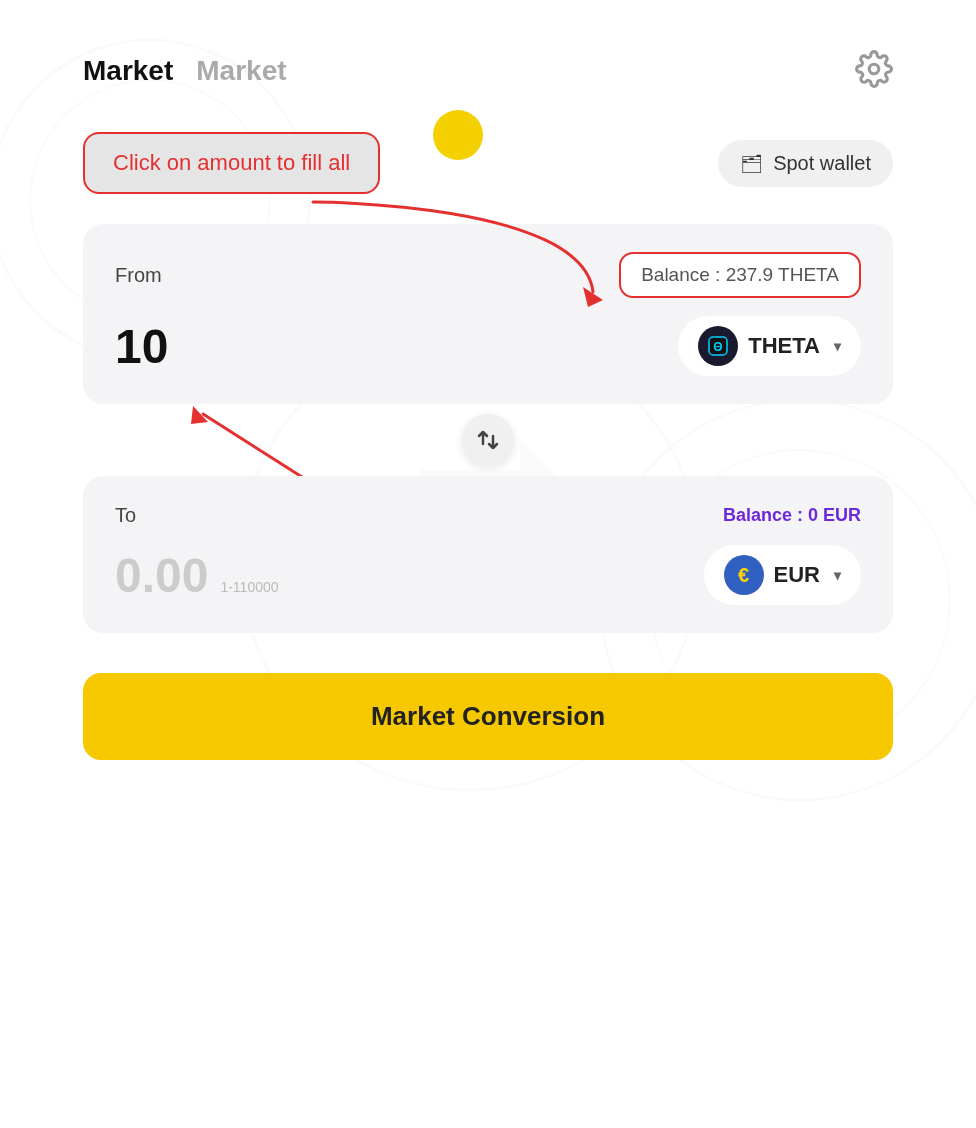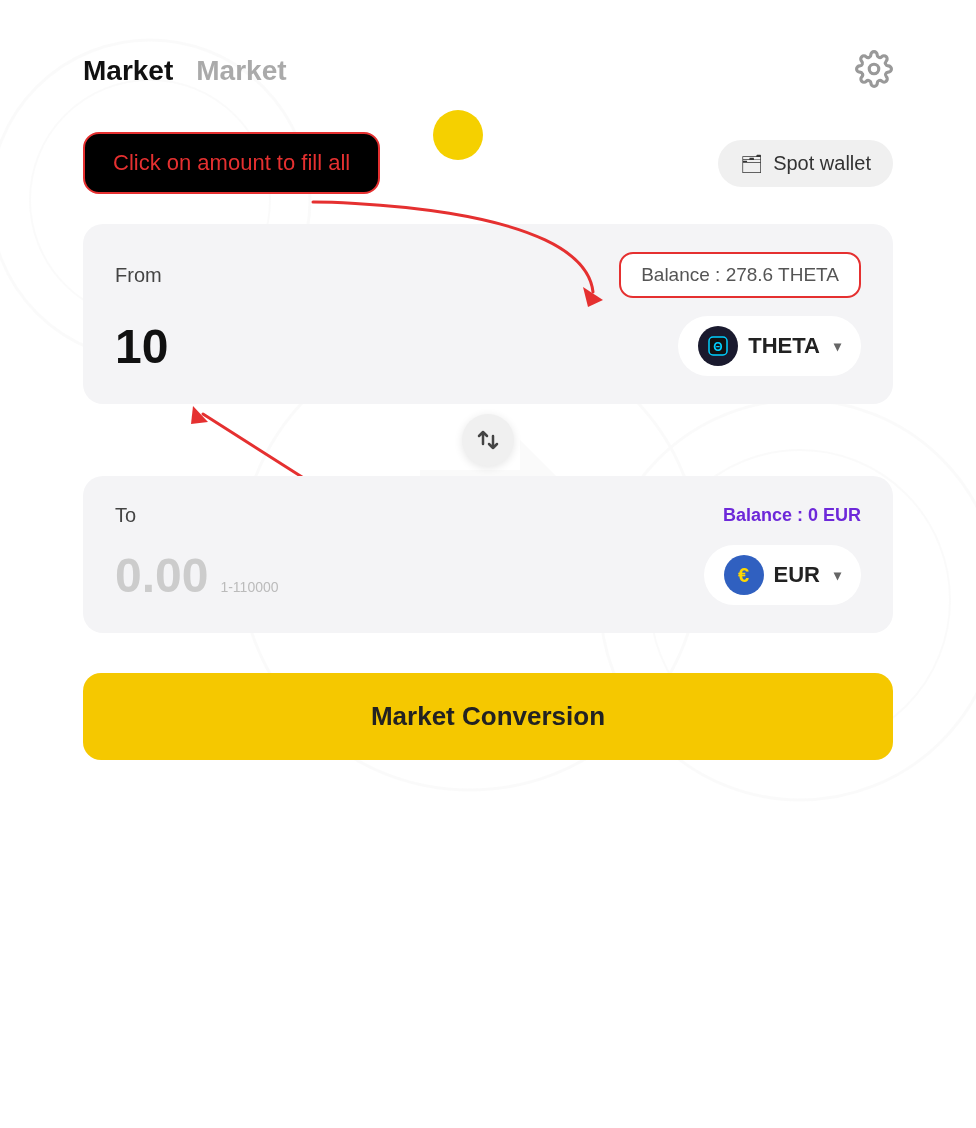--- a/index.html
+++ b/index.html
@@ -66,21 +66,21 @@
       margin-bottom: 20px;
       position: relative;
     }
 
     .click-hint-box {
       border: 2.5px solid #e53030;
       border-radius: 16px;
       padding: 16px 28px;
       font-size: 22px;
       color: #e53030;
-      background: #000000;
+      background: #e5e5e5;
       font-weight: 400;
       white-space: nowrap;
     }
 
     .spot-wallet-btn {
       display: flex;
       align-items: center;
       gap: 10px;
       background: #f0f0f0;
       border: none;
@@ -322,21 +322,21 @@
     </svg>
   </div>
 
   
   <div class="yellow-dot"></div>
 
   
   <div class="card">
     <div class="card-header">
       <span class="card-label">From</span>
-      <div class="balance-box">Balance : 278.6 THETA</div>
+      <div class="balance-box">Balance : 237.9 THETA</div>
     </div>
     <div class="card-body">
       <span class="amount-value">10</span>
       <div class="currency-selector">
         <div class="currency-icon">
           <svg width="22" height="22" viewBox="0 0 22 22" xmlns="http://www.w3.org/2000/svg">
             <rect x="2" y="2" width="18" height="18" rx="4" fill="#111" stroke="#00cfff" stroke-width="1.5"></rect>
             <text x="11" y="16" text-anchor="middle" font-size="12" fill="#00cfff" font-weight="bold">Θ</text>
           </svg>
         </div>

